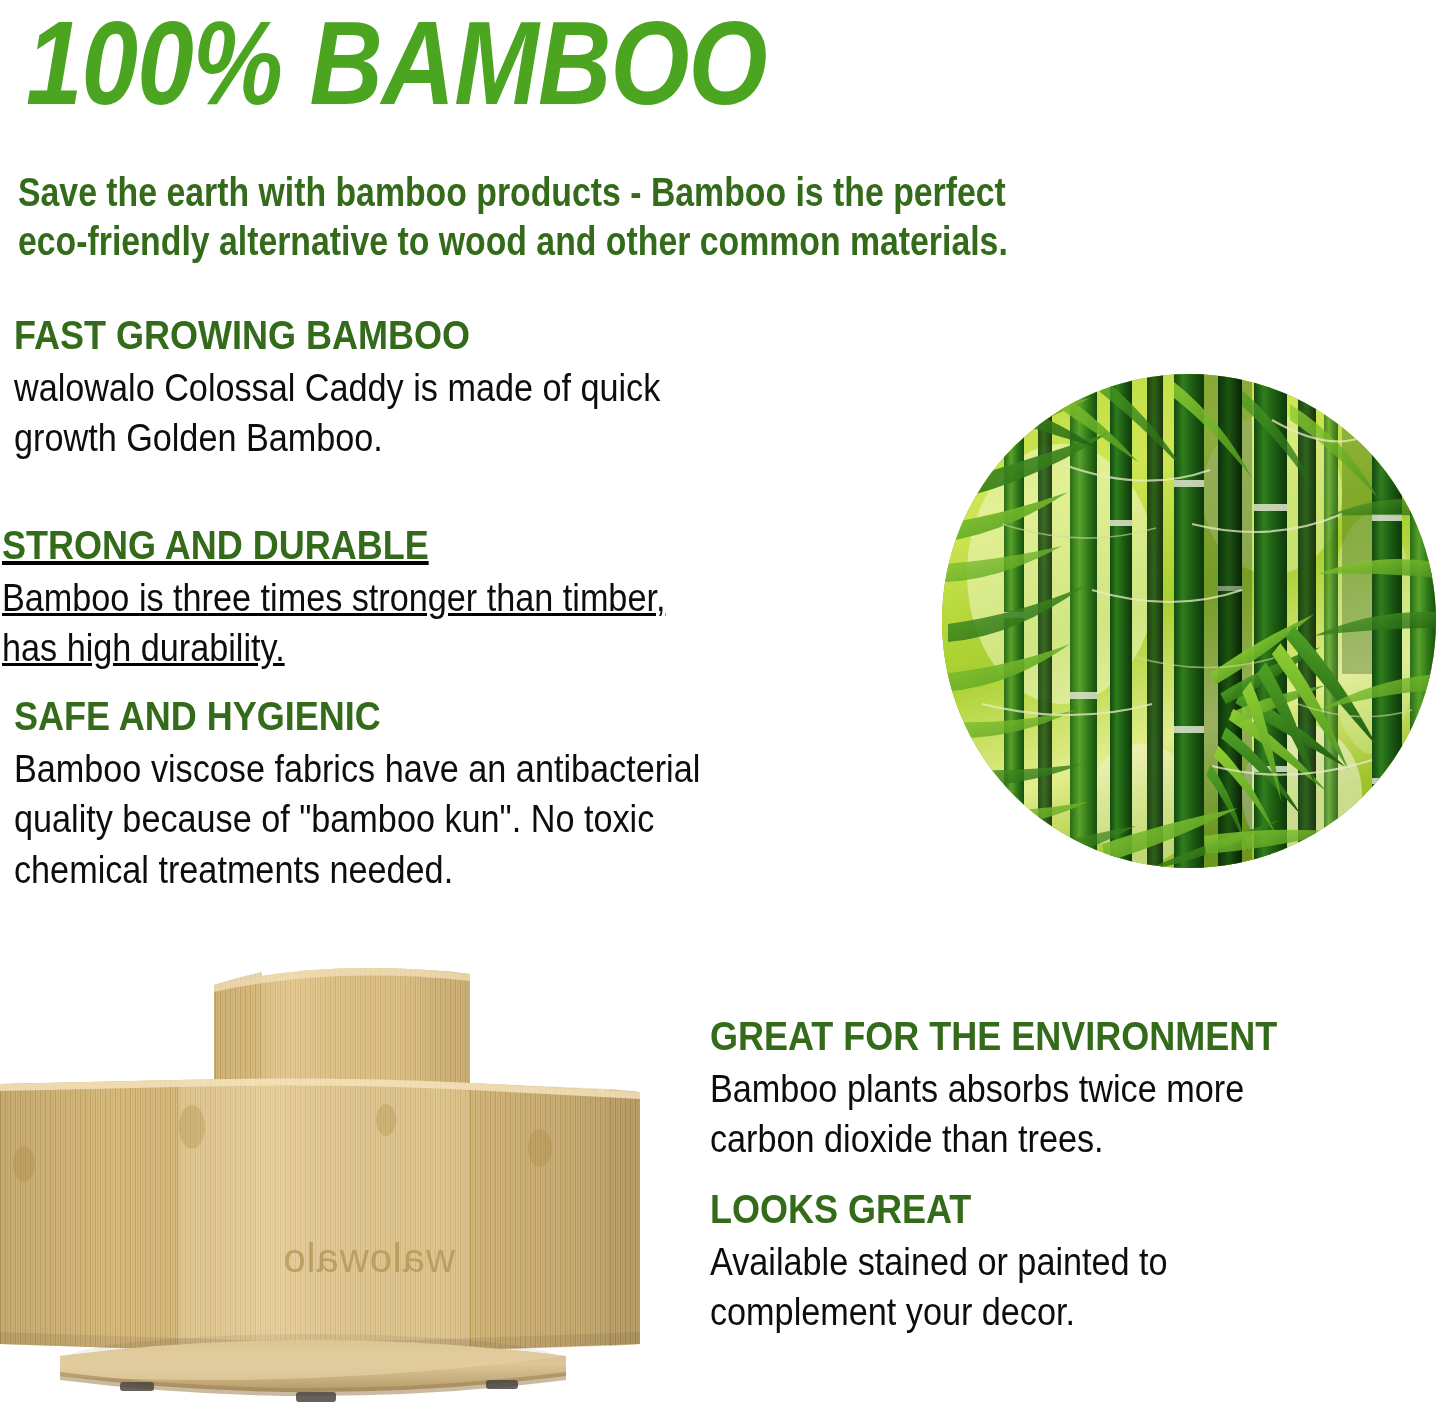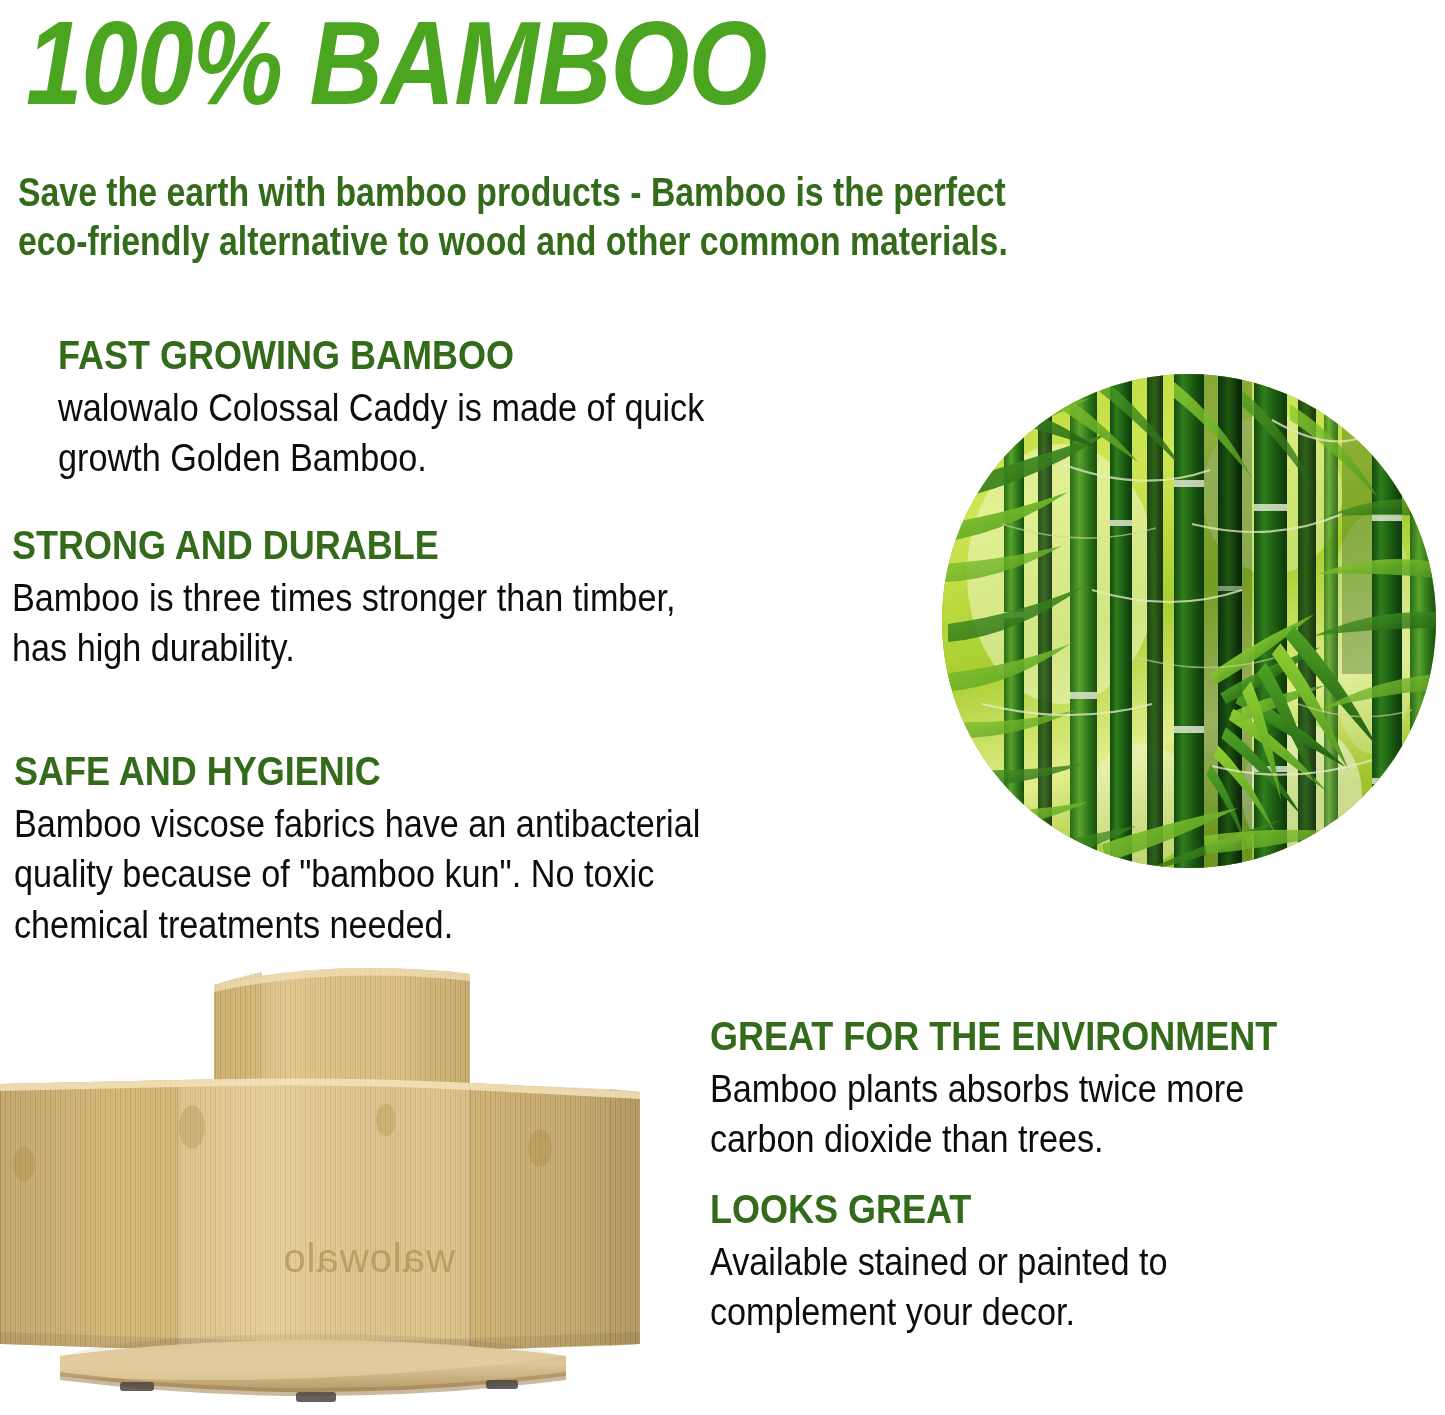--- a/index.html
+++ b/index.html
@@ -56,23 +56,23 @@
   .feature .body {
     font-size:38px;
     line-height:1.33;
     font-weight:normal;
     color:#0d0d0d;
     transform:scaleX(0.90);
     transform-origin:left top;
     white-space:nowrap;
   }
   .feature .body span { display:block; }
-  #feat-fast   { left:14px;  top:334px;margin-left:44px; }
-  #feat-strong { left:12px;  top:524px; }
-  #feat-safe   { left:14px;  top:750px; }
+  #feat-fast   { left:14px;  top:314px; }
+  #feat-strong { left:2px;  top:524px;text-decoration:underline; }
+  #feat-safe   { left:14px;  top:695px; }
   #feat-env    { left:710px; top:990px;margin-top:25px; }
   #feat-looks  { left:710px; top:1188px; }
 
   
   #bamboo-photo {
     position:absolute;
     left:942px; top:374px;
     width:494px; height:494px;
     border-radius:50%;
     overflow:hidden;

